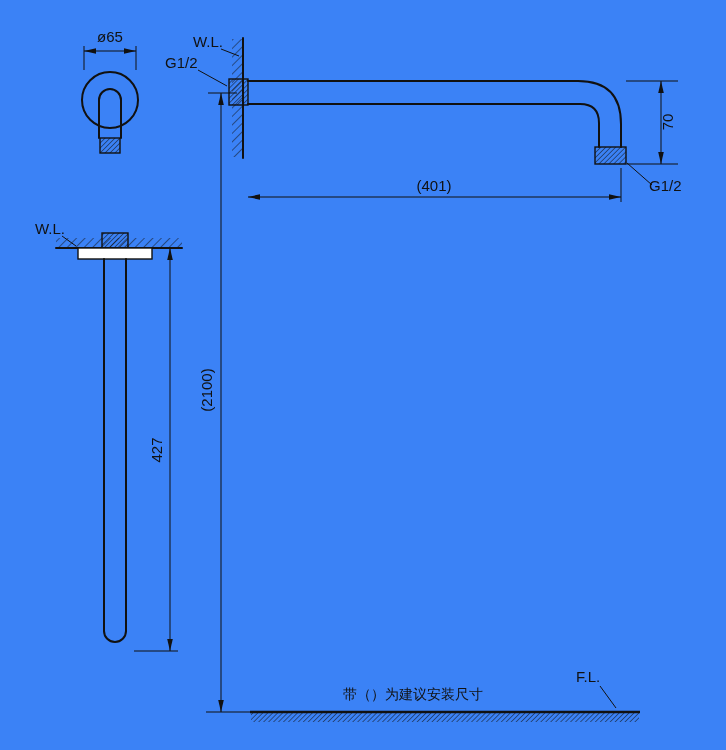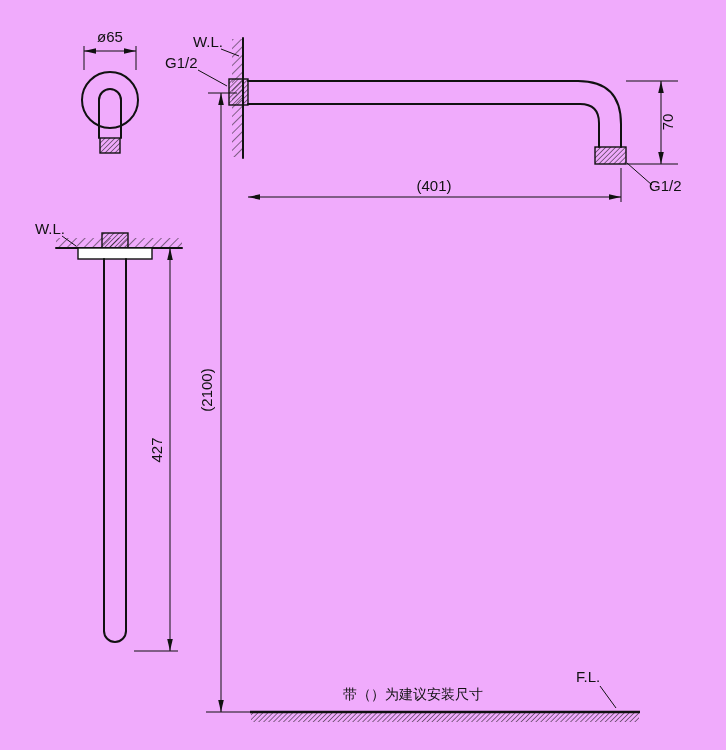--- a/index.html
+++ b/index.html
@@ -5,21 +5,21 @@
   html, body {
     margin: 0;
     padding: 0;
     background: #ffffff;
     font-family: "Liberation Sans", sans-serif;
   }
   .page {
     position: relative;
     width: 726px;
     height: 750px;
-    background: #f0abfc;
+    background: #3b82f6;
     overflow: hidden;
   }
   svg { display: block; }
   text {
     fill: #111111;
     font-family: "Liberation Sans", "DejaVu Sans", sans-serif;
     font-size: 15px;
   }
   .note-text { font-size: 14px; }
   .obj  { stroke: #111111; stroke-width: 2;   fill: none; stroke-linecap: round; }

